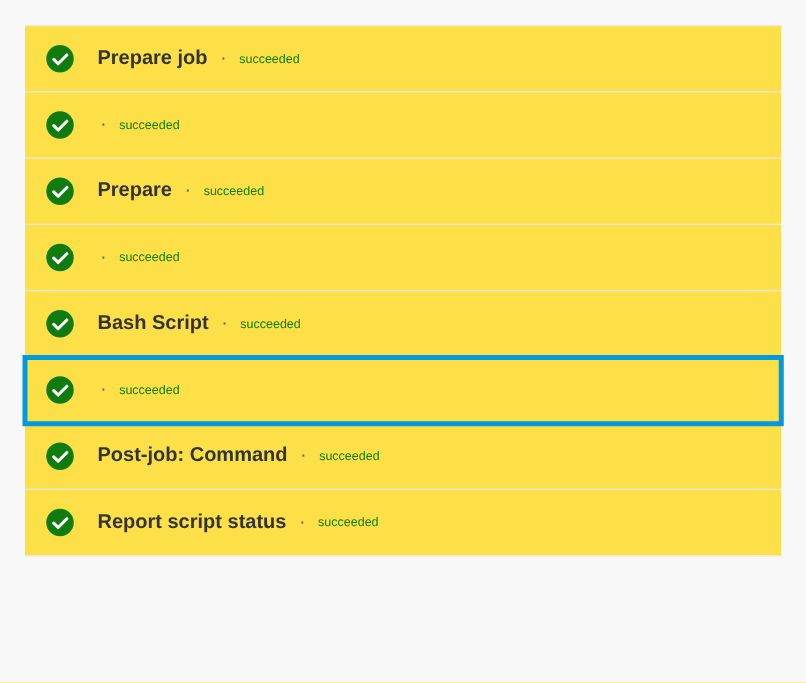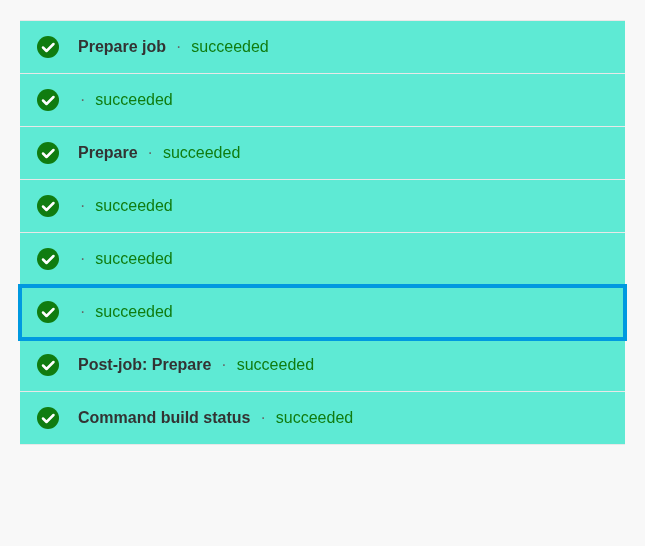--- a/index.html
+++ b/index.html
@@ -7,21 +7,21 @@
       margin: 0;
       padding: 0;
     }
     body {
       font-family: "Segoe UI", -apple-system, BlinkMacSystemFont, sans-serif;
       background: #f8f8f8;
       padding: 20px;
       width: 645px;
     }
     .steps-container {
-      background: #5eead4;
+      background: #fde047;
     }
     .step-row {
       display: flex;
       align-items: center;
       padding: 14px 16px;
       border-bottom: 1px solid #e8e8e8;
       position: relative;
       gap: 8px;
     }
     .step-row:first-child {
@@ -47,21 +47,21 @@
       font-size: 16px;
       font-weight: 600;
       color: #333;
     }
     .separator {
       font-size: 16px;
       color: #666;
       margin: 0 2px;
     }
     .step-status {
-      font-size: 16px;
+      font-size: 10px;
       color: #107c10;
     }
   </style>
 </head>
 <body>
 
 <div class="steps-container">
 
   <div class="step-row">
     <span class="status-icon">
@@ -109,20 +109,21 @@
     <span class="step-status">succeeded</span>
   </div>
 
   <div class="step-row">
     <span class="status-icon">
       <svg viewBox="0 0 24 24">
           <circle cx="12" cy="12" r="11" fill="#107c10"></circle>
           <path d="M7 12.5 L10.5 16 L17.5 9" stroke="#fff" stroke-width="2.5" fill="none" stroke-linecap="round" stroke-linejoin="round"></path>
         </svg>
     </span>
+    <span class="step-name">Bash Script</span>
     <span class="separator">·</span>
     <span class="step-status">succeeded</span>
   </div>
 
   <div class="step-row highlighted">
     <span class="status-icon">
       <svg viewBox="0 0 24 24">
           <circle cx="12" cy="12" r="11" fill="#107c10"></circle>
           <path d="M7 12.5 L10.5 16 L17.5 9" stroke="#fff" stroke-width="2.5" fill="none" stroke-linecap="round" stroke-linejoin="round"></path>
         </svg>
@@ -131,30 +132,30 @@
     <span class="step-status">succeeded</span>
   </div>
 
   <div class="step-row">
     <span class="status-icon">
       <svg viewBox="0 0 24 24">
           <circle cx="12" cy="12" r="11" fill="#107c10"></circle>
           <path d="M7 12.5 L10.5 16 L17.5 9" stroke="#fff" stroke-width="2.5" fill="none" stroke-linecap="round" stroke-linejoin="round"></path>
         </svg>
     </span>
-    <span class="step-name">Post-job: Prepare</span>
+    <span class="step-name">Post-job: Command</span>
     <span class="separator">·</span>
     <span class="step-status">succeeded</span>
   </div>
 
   <div class="step-row">
     <span class="status-icon">
       <svg viewBox="0 0 24 24">
           <circle cx="12" cy="12" r="11" fill="#107c10"></circle>
           <path d="M7 12.5 L10.5 16 L17.5 9" stroke="#fff" stroke-width="2.5" fill="none" stroke-linecap="round" stroke-linejoin="round"></path>
         </svg>
     </span>
-    <span class="step-name">Command build status</span>
+    <span class="step-name">Report script status</span>
     <span class="separator">·</span>
     <span class="step-status">succeeded</span>
   </div>
 
 </div>
 
 </body></html>

